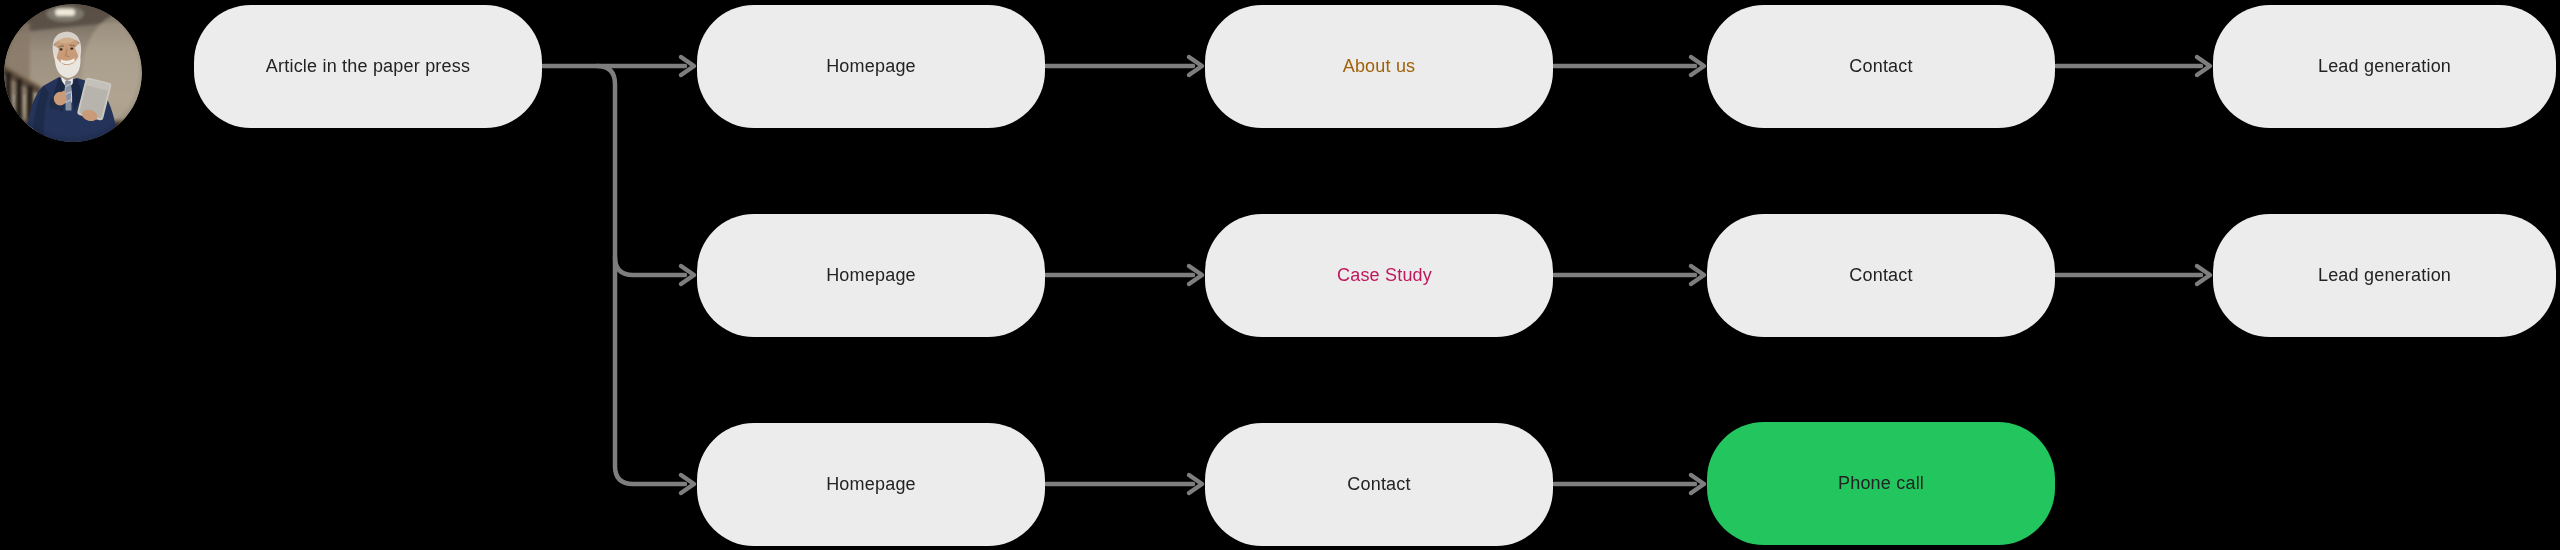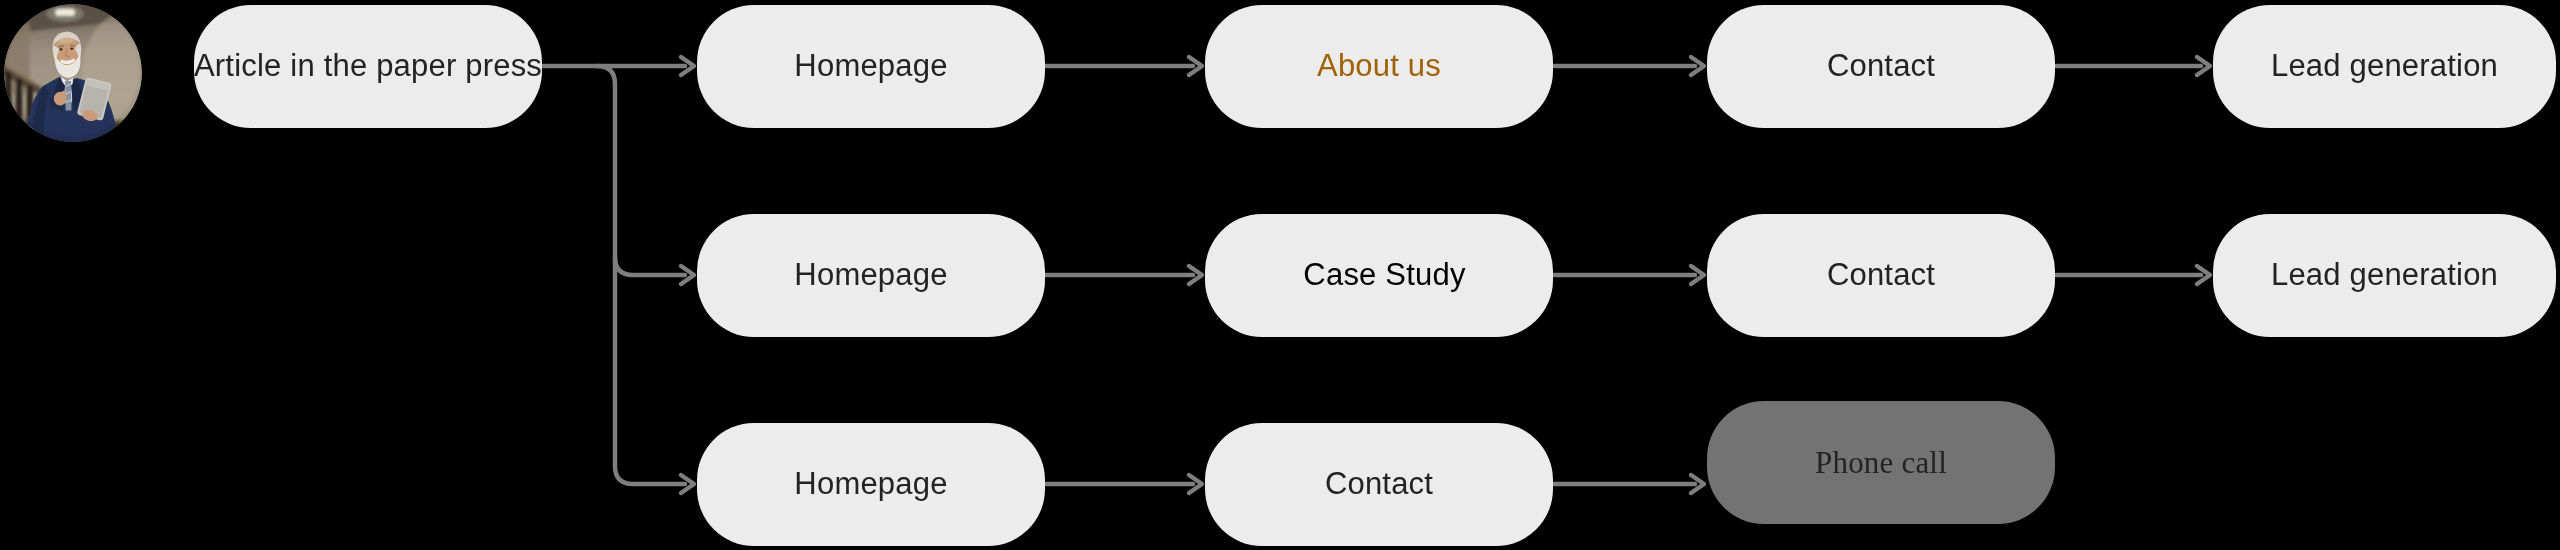--- a/index.html
+++ b/index.html
@@ -12,21 +12,21 @@
     font-family:"Liberation Sans", sans-serif;
   }
   .node{
     position:absolute;
     background:#ececec;
     display:flex;align-items:center;justify-content:center;
     box-sizing:border-box;
     cursor:pointer;
   }
   .node span{
-    font-size:31px;
+    font-size:18px;
     font-weight:500;
     letter-spacing:.2px;
     color:#232323;
     white-space:nowrap;
     user-select:none;
   }
   #edge-layer{position:absolute;left:0;top:0;pointer-events:none;}
   #edge-layer g{pointer-events:stroke;}
   #avatar{position:absolute;border-radius:50%;overflow:hidden;cursor:pointer;}
 </style>
@@ -181,31 +181,31 @@
       <div class="node" style="left: 1707px; top: 4.5px; width: 348px; height: 123px; border-radius: 57px; background: rgb(236, 236, 236);">
         <span style="color: rgb(35, 35, 35);">Contact</span>
       </div>
       <div class="node" style="left: 2213px; top: 4.5px; width: 343px; height: 123px; border-radius: 57px; background: rgb(236, 236, 236);">
         <span style="color: rgb(35, 35, 35);">Lead generation</span>
       </div>
       <div class="node" style="left: 697px; top: 213.5px; width: 348px; height: 123px; border-radius: 57px; background: rgb(236, 236, 236);">
         <span style="color: rgb(35, 35, 35);">Homepage</span>
       </div>
       <div class="node" style="left: 1205px; top: 213.5px; width: 348px; height: 123px; border-radius: 57px; background: rgb(236, 236, 236);">
-        <span style="color: #000000; margin-left: 11px;">Case Study</span>
+        <span style="color: #be185d; margin-left: 11px;">Case Study</span>
       </div>
       <div class="node" style="left: 1707px; top: 213.5px; width: 348px; height: 123px; border-radius: 57px; background: rgb(236, 236, 236);">
         <span style="color: rgb(35, 35, 35);">Contact</span>
       </div>
       <div class="node" style="left: 2213px; top: 213.5px; width: 343px; height: 123px; border-radius: 57px; background: rgb(236, 236, 236);">
         <span style="color: rgb(35, 35, 35);">Lead generation</span>
       </div>
       <div class="node" style="left: 697px; top: 422.5px; width: 348px; height: 123px; border-radius: 57px; background: rgb(236, 236, 236);">
         <span style="color: rgb(35, 35, 35);">Homepage</span>
       </div>
       <div class="node" style="left: 1205px; top: 422.5px; width: 348px; height: 123px; border-radius: 57px; background: rgb(236, 236, 236);">
         <span style="color: rgb(35, 35, 35);">Contact</span>
       </div>
-      <div class="node" style="left: 1707px; top: 401px; width: 348px; height: 123px; border-radius: 57px; background: #737373; font-family: Liberation Serif, serif;">
+      <div class="node" style="left: 1707px; top: 422px; width: 348px; height: 123px; border-radius: 57px; background: #22c55e;">
         <span style="color: rgb(35, 35, 35);">Phone call</span>
       </div>
     </div>
 </div>
 
 </body></html>

